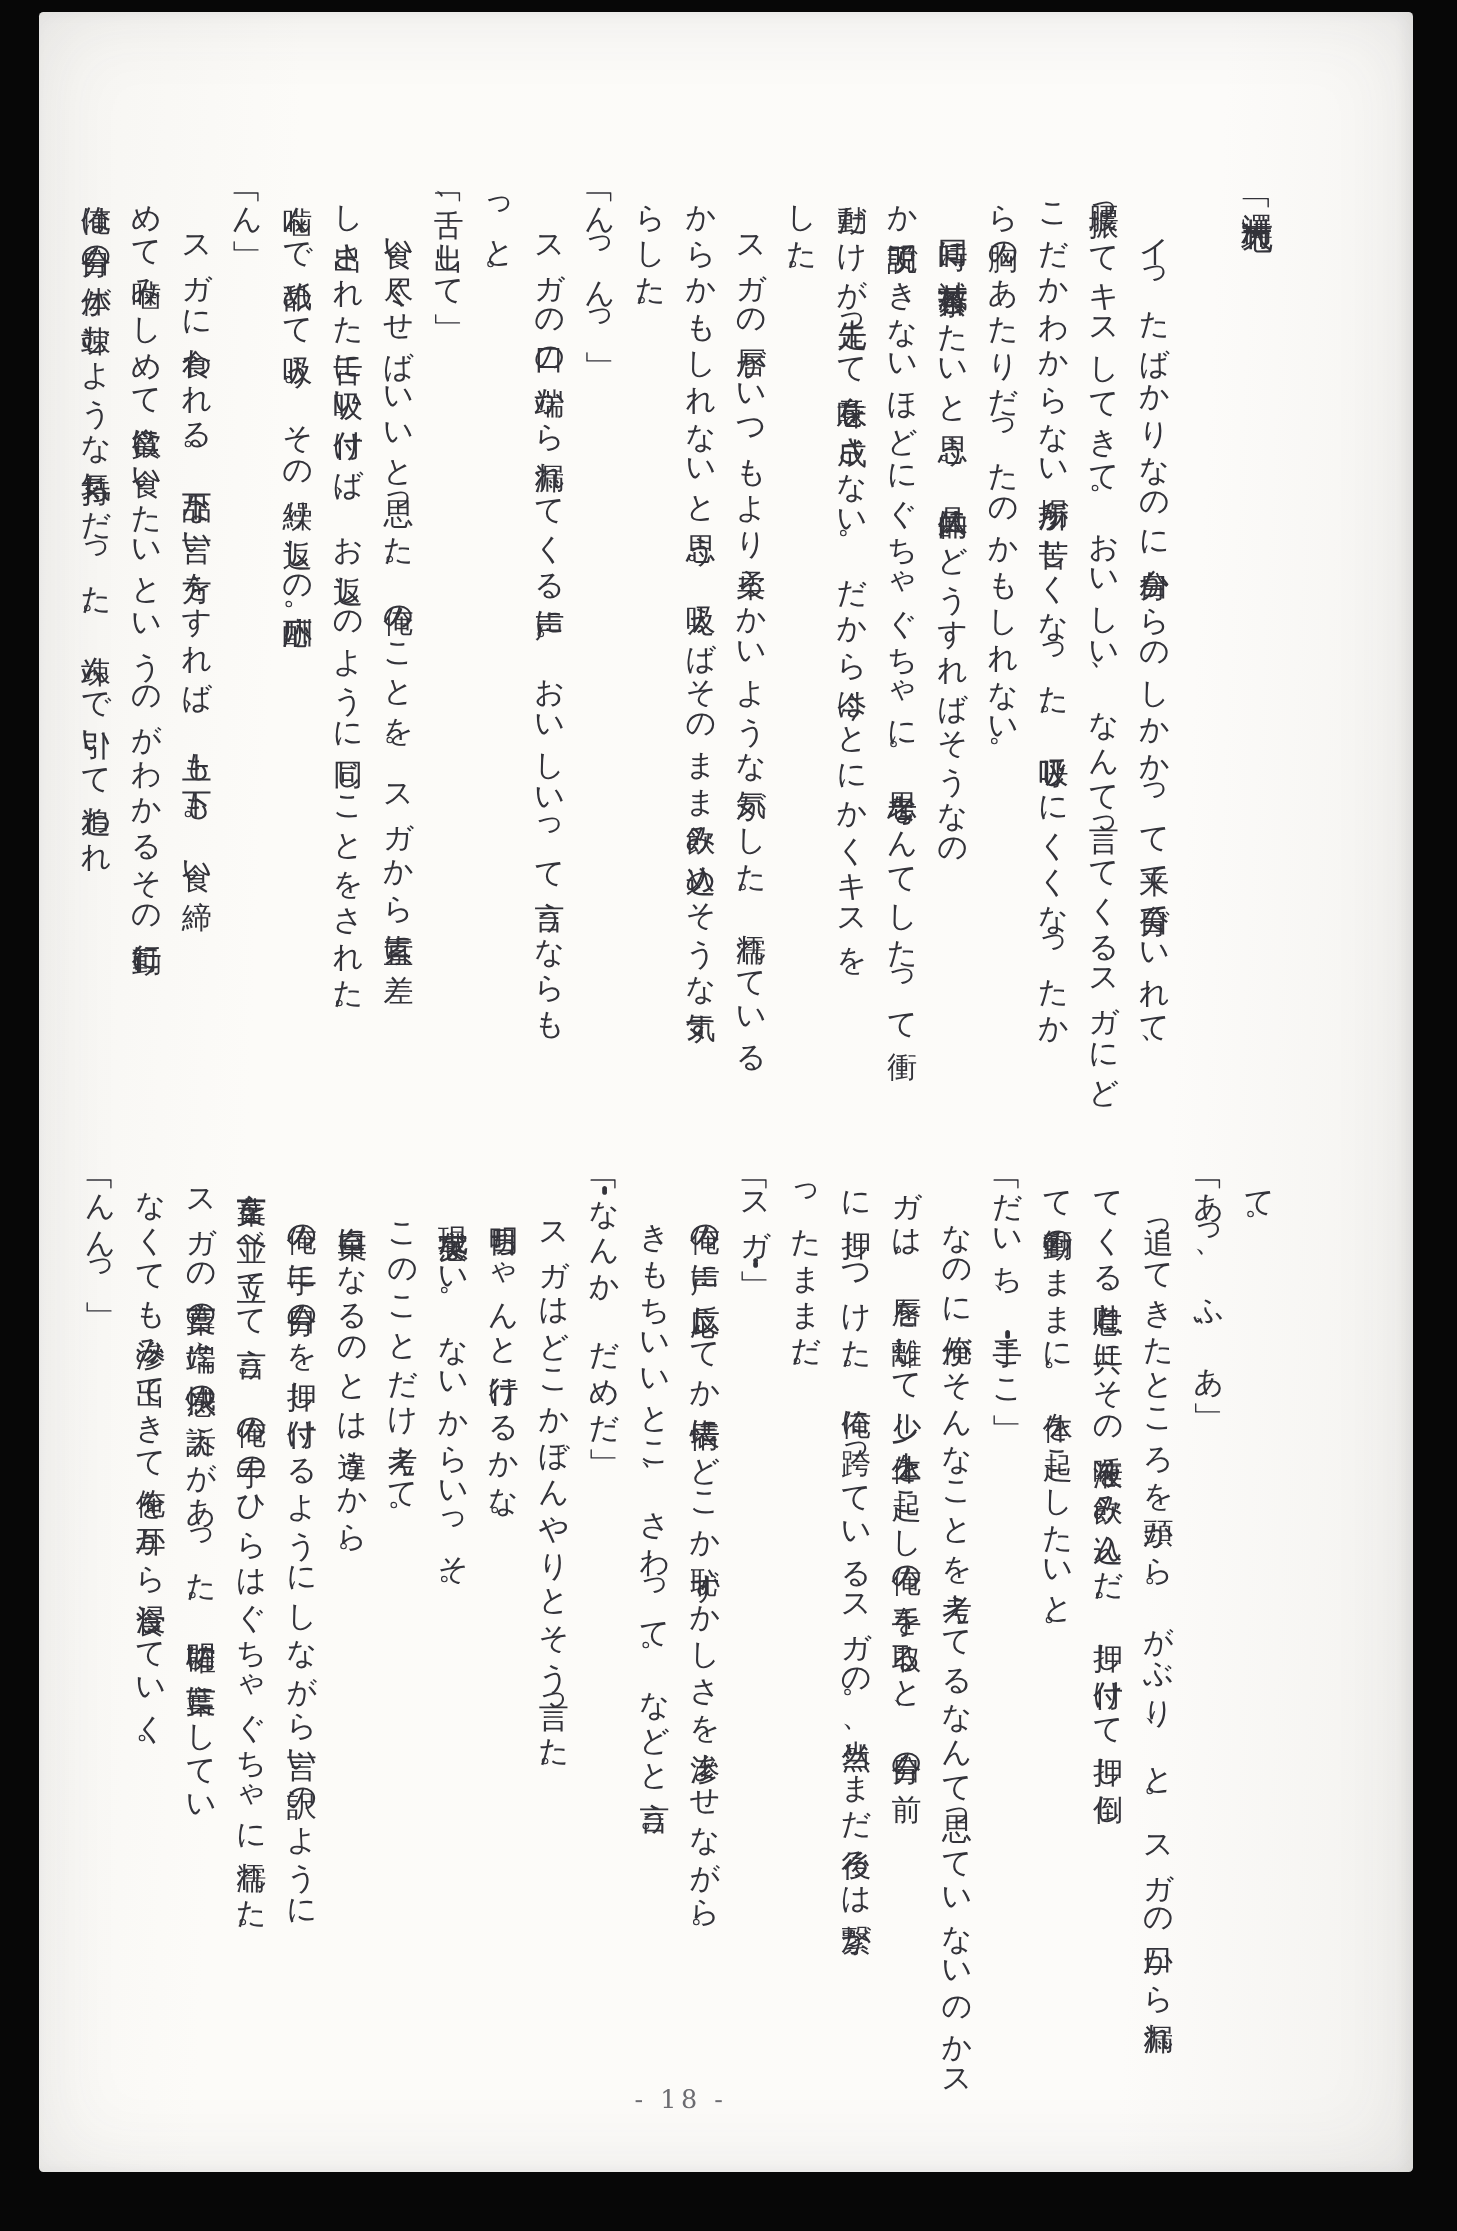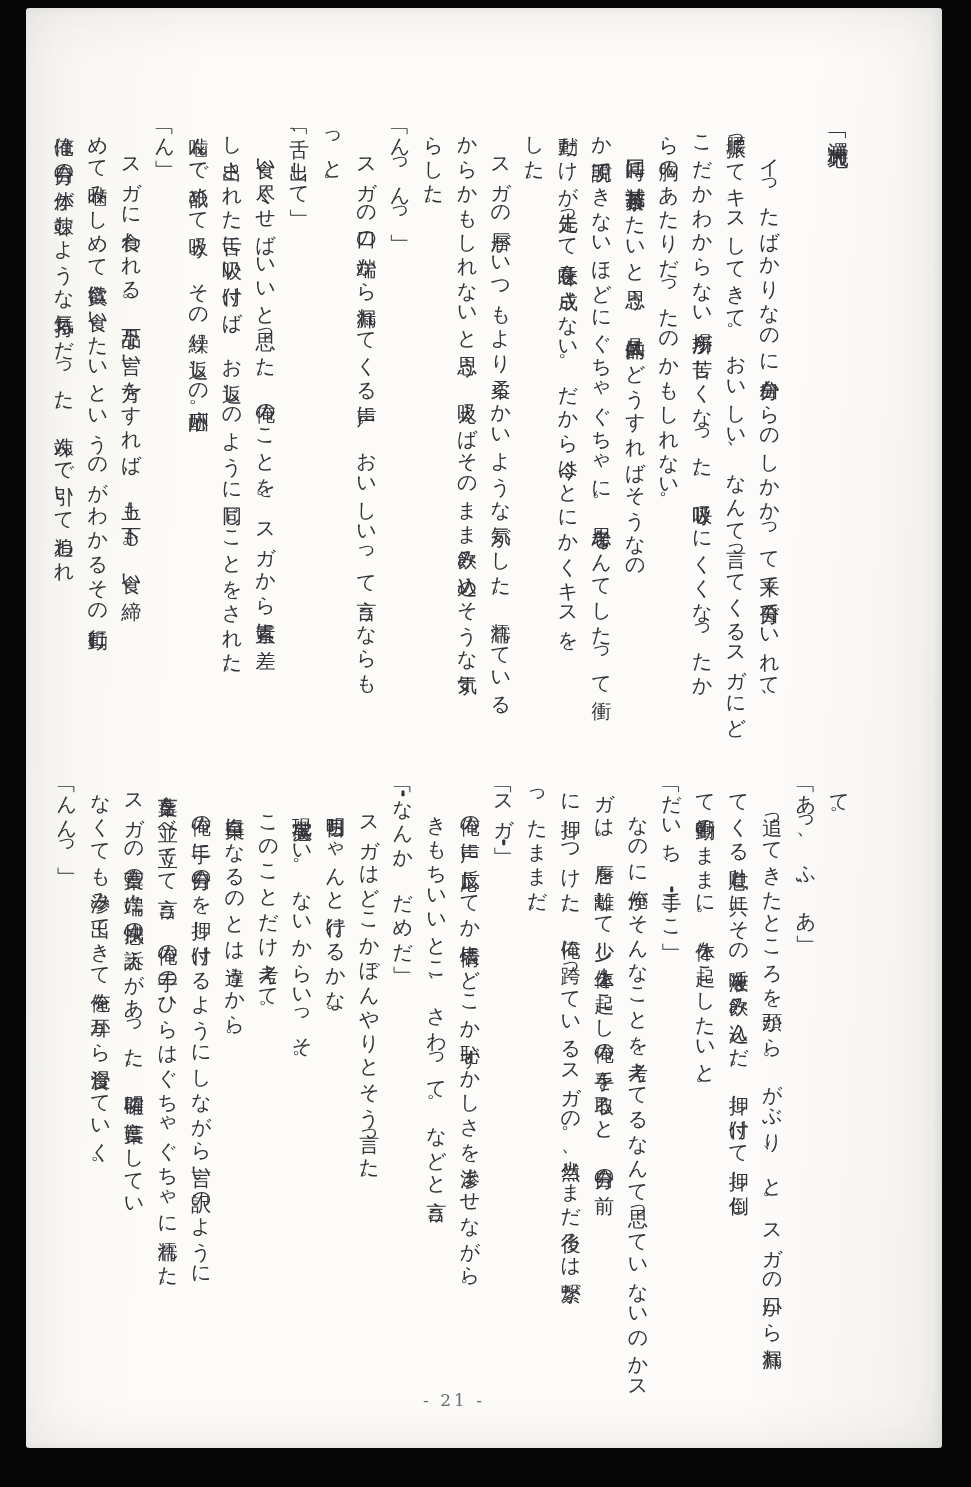--- a/index.html
+++ b/index.html
@@ -110,15 +110,15 @@
       <div class="vline indent">現実感ない。ないからいっそ。</div>
       <div class="vline indent">このことだけ考えて。</div>
       <div class="vline indent">自棄になるのとは違うから。</div>
       <div class="vline indent">俺の手に自分のを押し付けるようにしながら言い訳のように</div>
       <div class="vline">言葉を並べ立てて言う。俺の手のひらはぐちゃぐちゃに濡れた。</div>
       <div class="vline">スガの言葉の端々に快感の訴えがあった。明確に言葉にしてい</div>
       <div class="vline">なくても滲み出てきて俺を耳から浸食していく。</div>
       <div class="vline">「んんっ」</div>
     </div>
 
-  <div class="page-number">- 21 -</div>
+  <div class="page-number">- 18 -</div>
 
 </div>
 
 </body></html>

